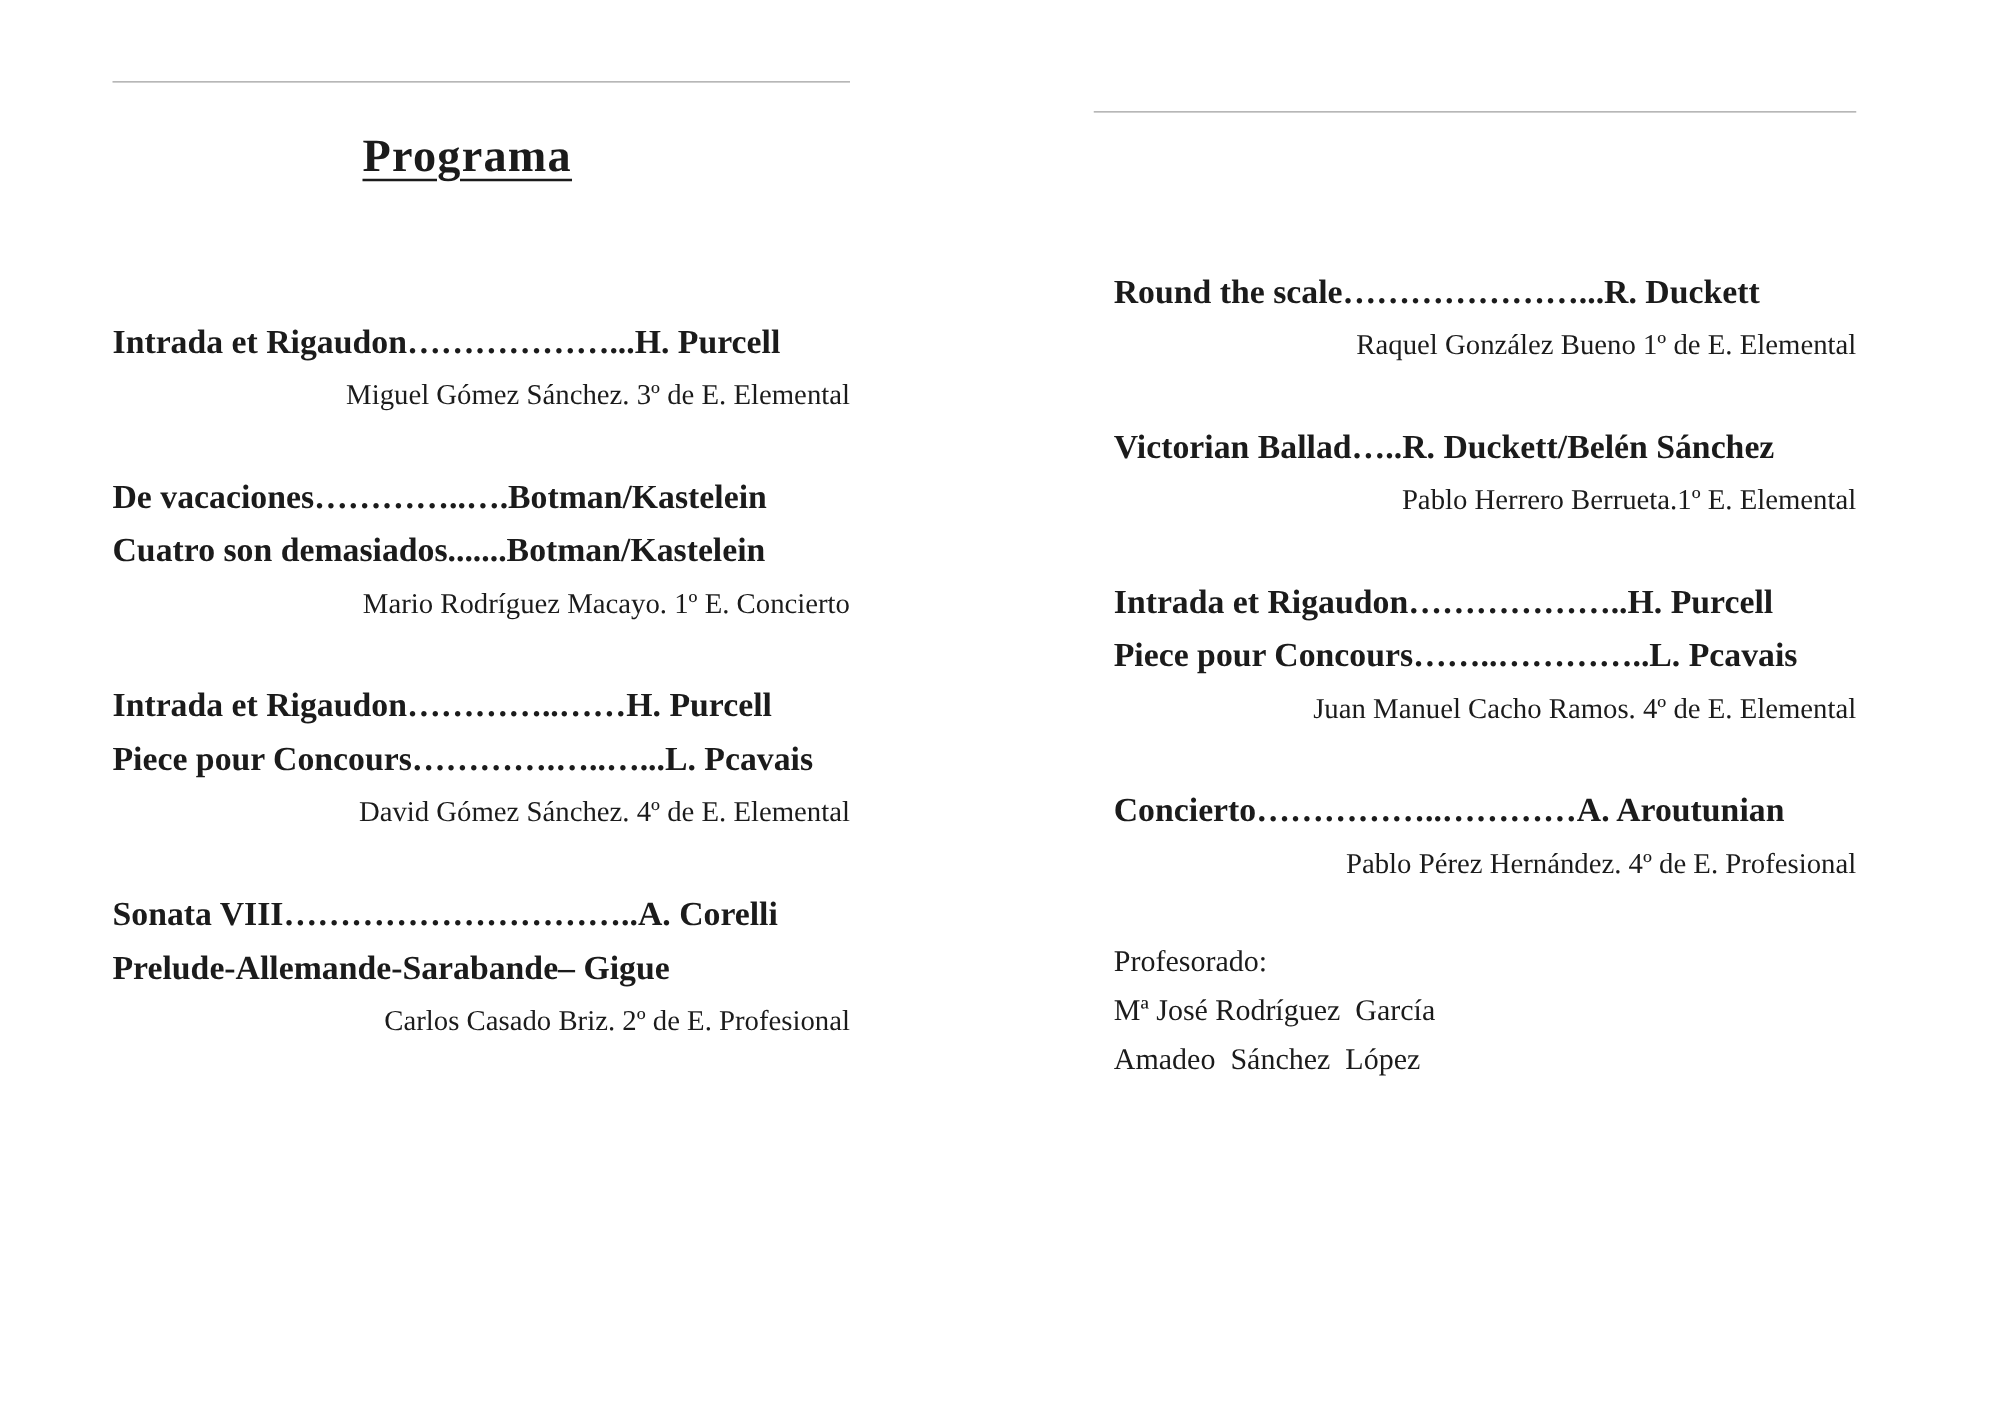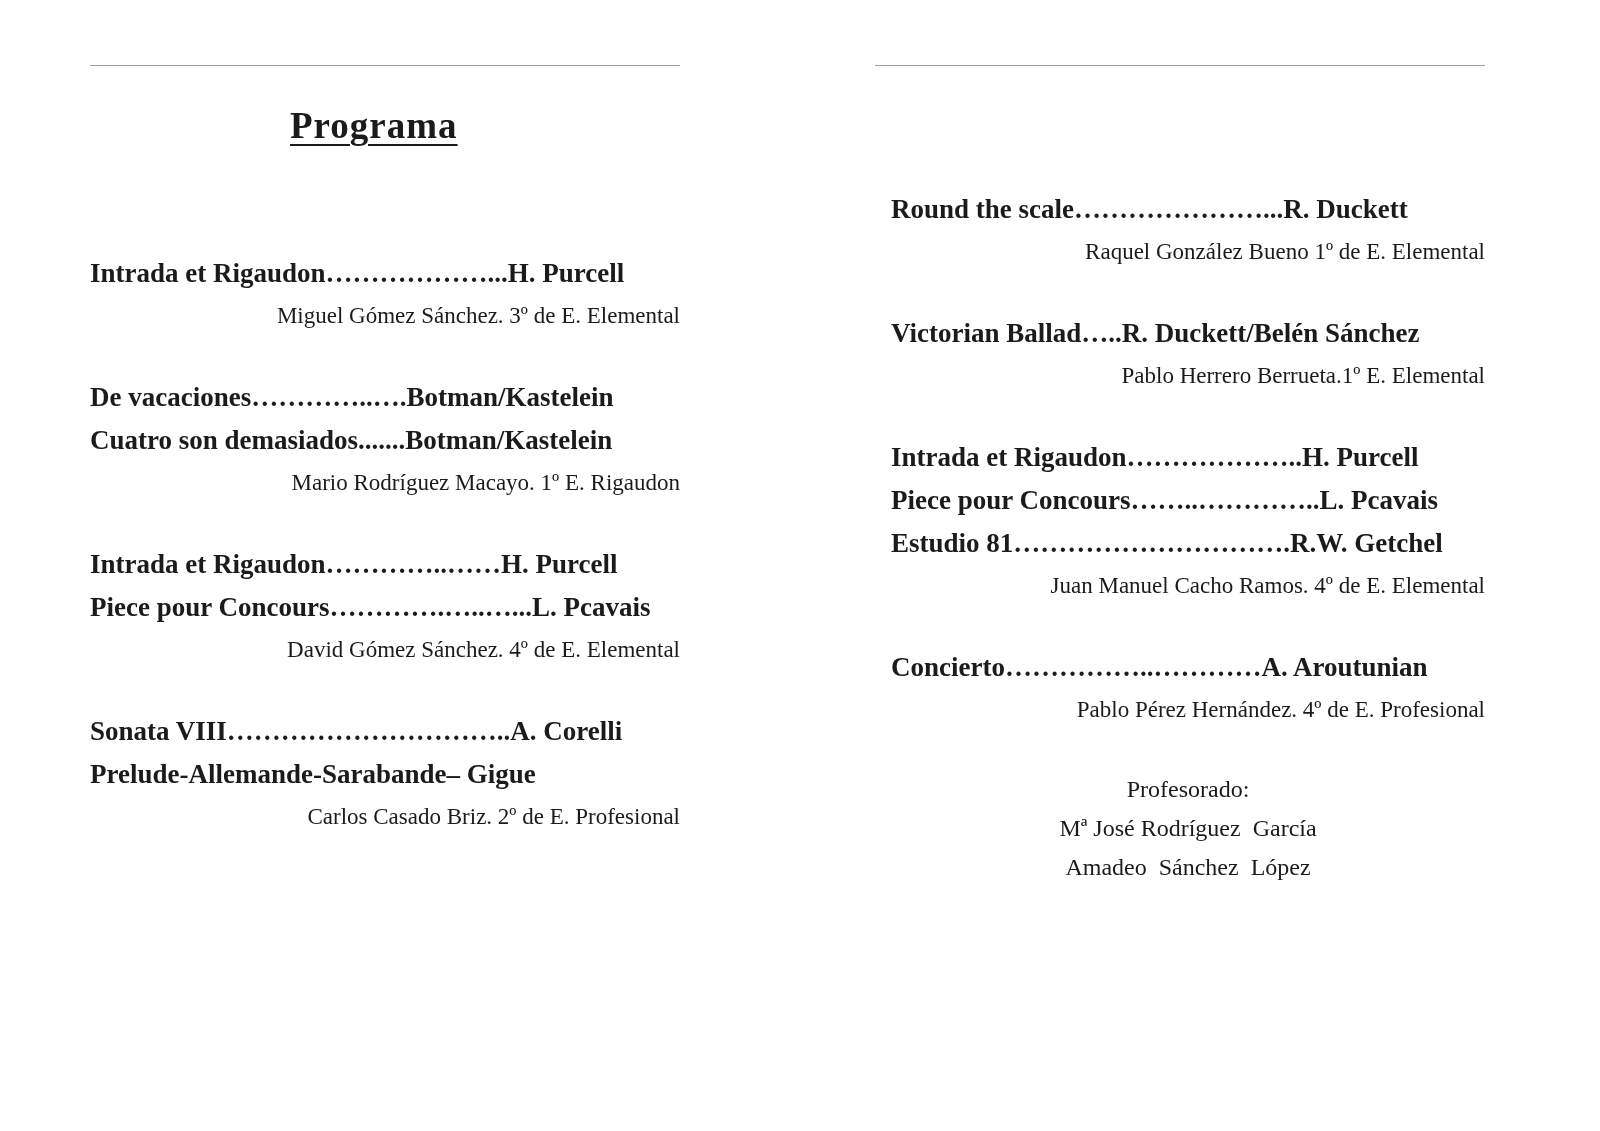--- a/index.html
+++ b/index.html
@@ -20,20 +20,21 @@
     position: absolute;
     top: 0;
   }
   .page-left {
     left: 90px;
     width: 590px;
   }
   .page-right {
     left: 875px;
     width: 610px;
+    margin-top: 24px;
   }
   .rule {
     border: none;
     border-top: 1px solid #a0a0a0;
     margin: 65px 0 0 0;
     height: 0;
   }
   .title {
     font-size: 37px;
     font-weight: 700;
@@ -67,41 +68,40 @@
     text-align: right;
     white-space: nowrap;
   }
   .teachers {
     margin: 37px 0 0 16px;
     font-size: 24px;
     line-height: 39px;
   }
   .teacher-line {
     white-space: pre-wrap;
-    text-align: center;
   }
 </style>
 </head>
 <body>
 
 <div class="page page-left">
   <hr class="rule">
   <h1 class="title">Programa</h1>
 
   <div class="entries entries-left">
 
     <div class="entry">
       <div class="piece">Intrada et Rigaudon………………...H. Purcell</div>
       <div class="performer">Miguel Gómez Sánchez. 3º de E. Elemental</div>
     </div>
 
     <div class="entry">
       <div class="piece">De vacaciones…………..….Botman/Kastelein</div>
       <div class="piece">Cuatro son demasiados.......Botman/Kastelein</div>
-      <div class="performer">Mario Rodríguez Macayo. 1º E. Rigaudon</div>
+      <div class="performer">Mario Rodríguez Macayo. 1º E. Concierto</div>
     </div>
 
     <div class="entry">
       <div class="piece">Intrada et Rigaudon…………..……H. Purcell</div>
       <div class="piece">Piece pour Concours………….…..…...L. Pcavais</div>
       <div class="performer">David Gómez Sánchez. 4º de E. Elemental</div>
     </div>
 
 
     <div class="entry">
@@ -124,21 +124,20 @@
     </div>
 
     <div class="entry">
       <div class="piece">Victorian Ballad…..R. Duckett/Belén Sánchez</div>
       <div class="performer">Pablo Herrero Berrueta.1º E. Elemental</div>
     </div>
 
     <div class="entry">
       <div class="piece">Intrada et Rigaudon………………..H. Purcell</div>
       <div class="piece">Piece pour Concours……..…………..L. Pcavais</div>
-      <div class="piece">Estudio 81………………………….R.W. Getchel</div>
       <div class="performer">Juan Manuel Cacho Ramos. 4º de E. Elemental</div>
     </div>
 
 
     <div class="entry">
       <div class="piece">Concierto……………..…………A. Aroutunian</div>
       <div class="performer">Pablo Pérez Hernández. 4º de E. Profesional</div>
     </div>
 
   </div>

